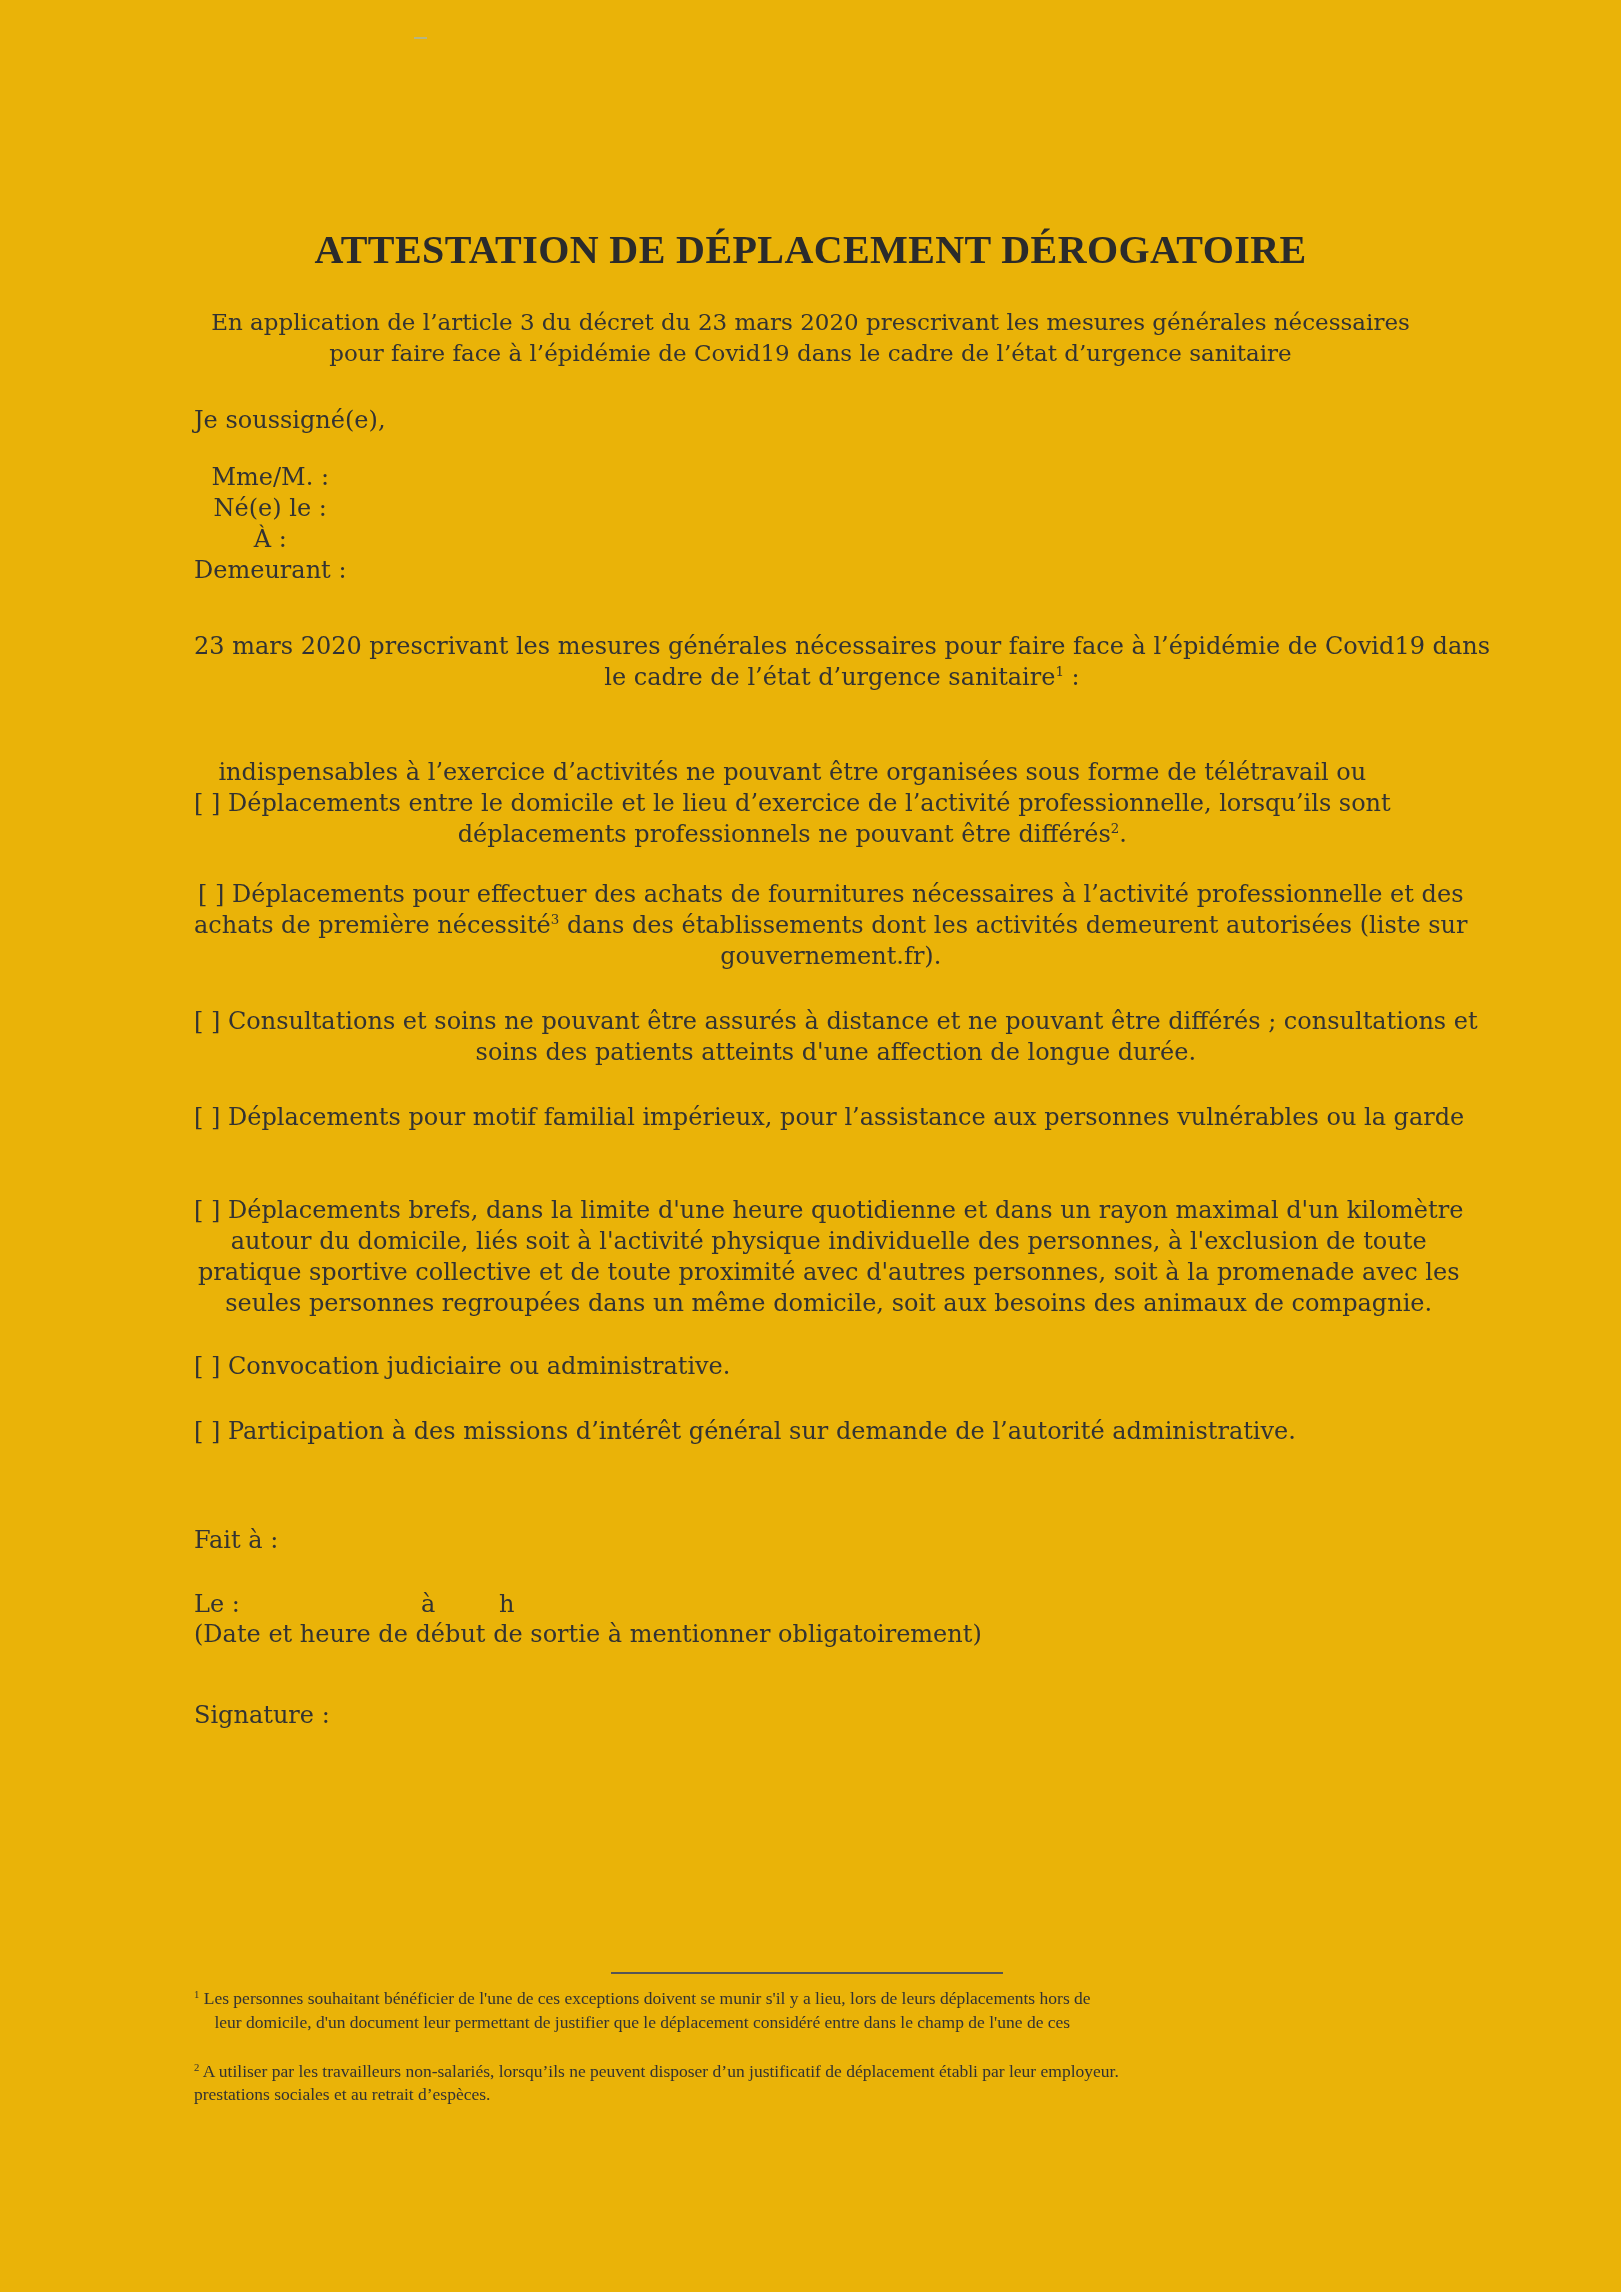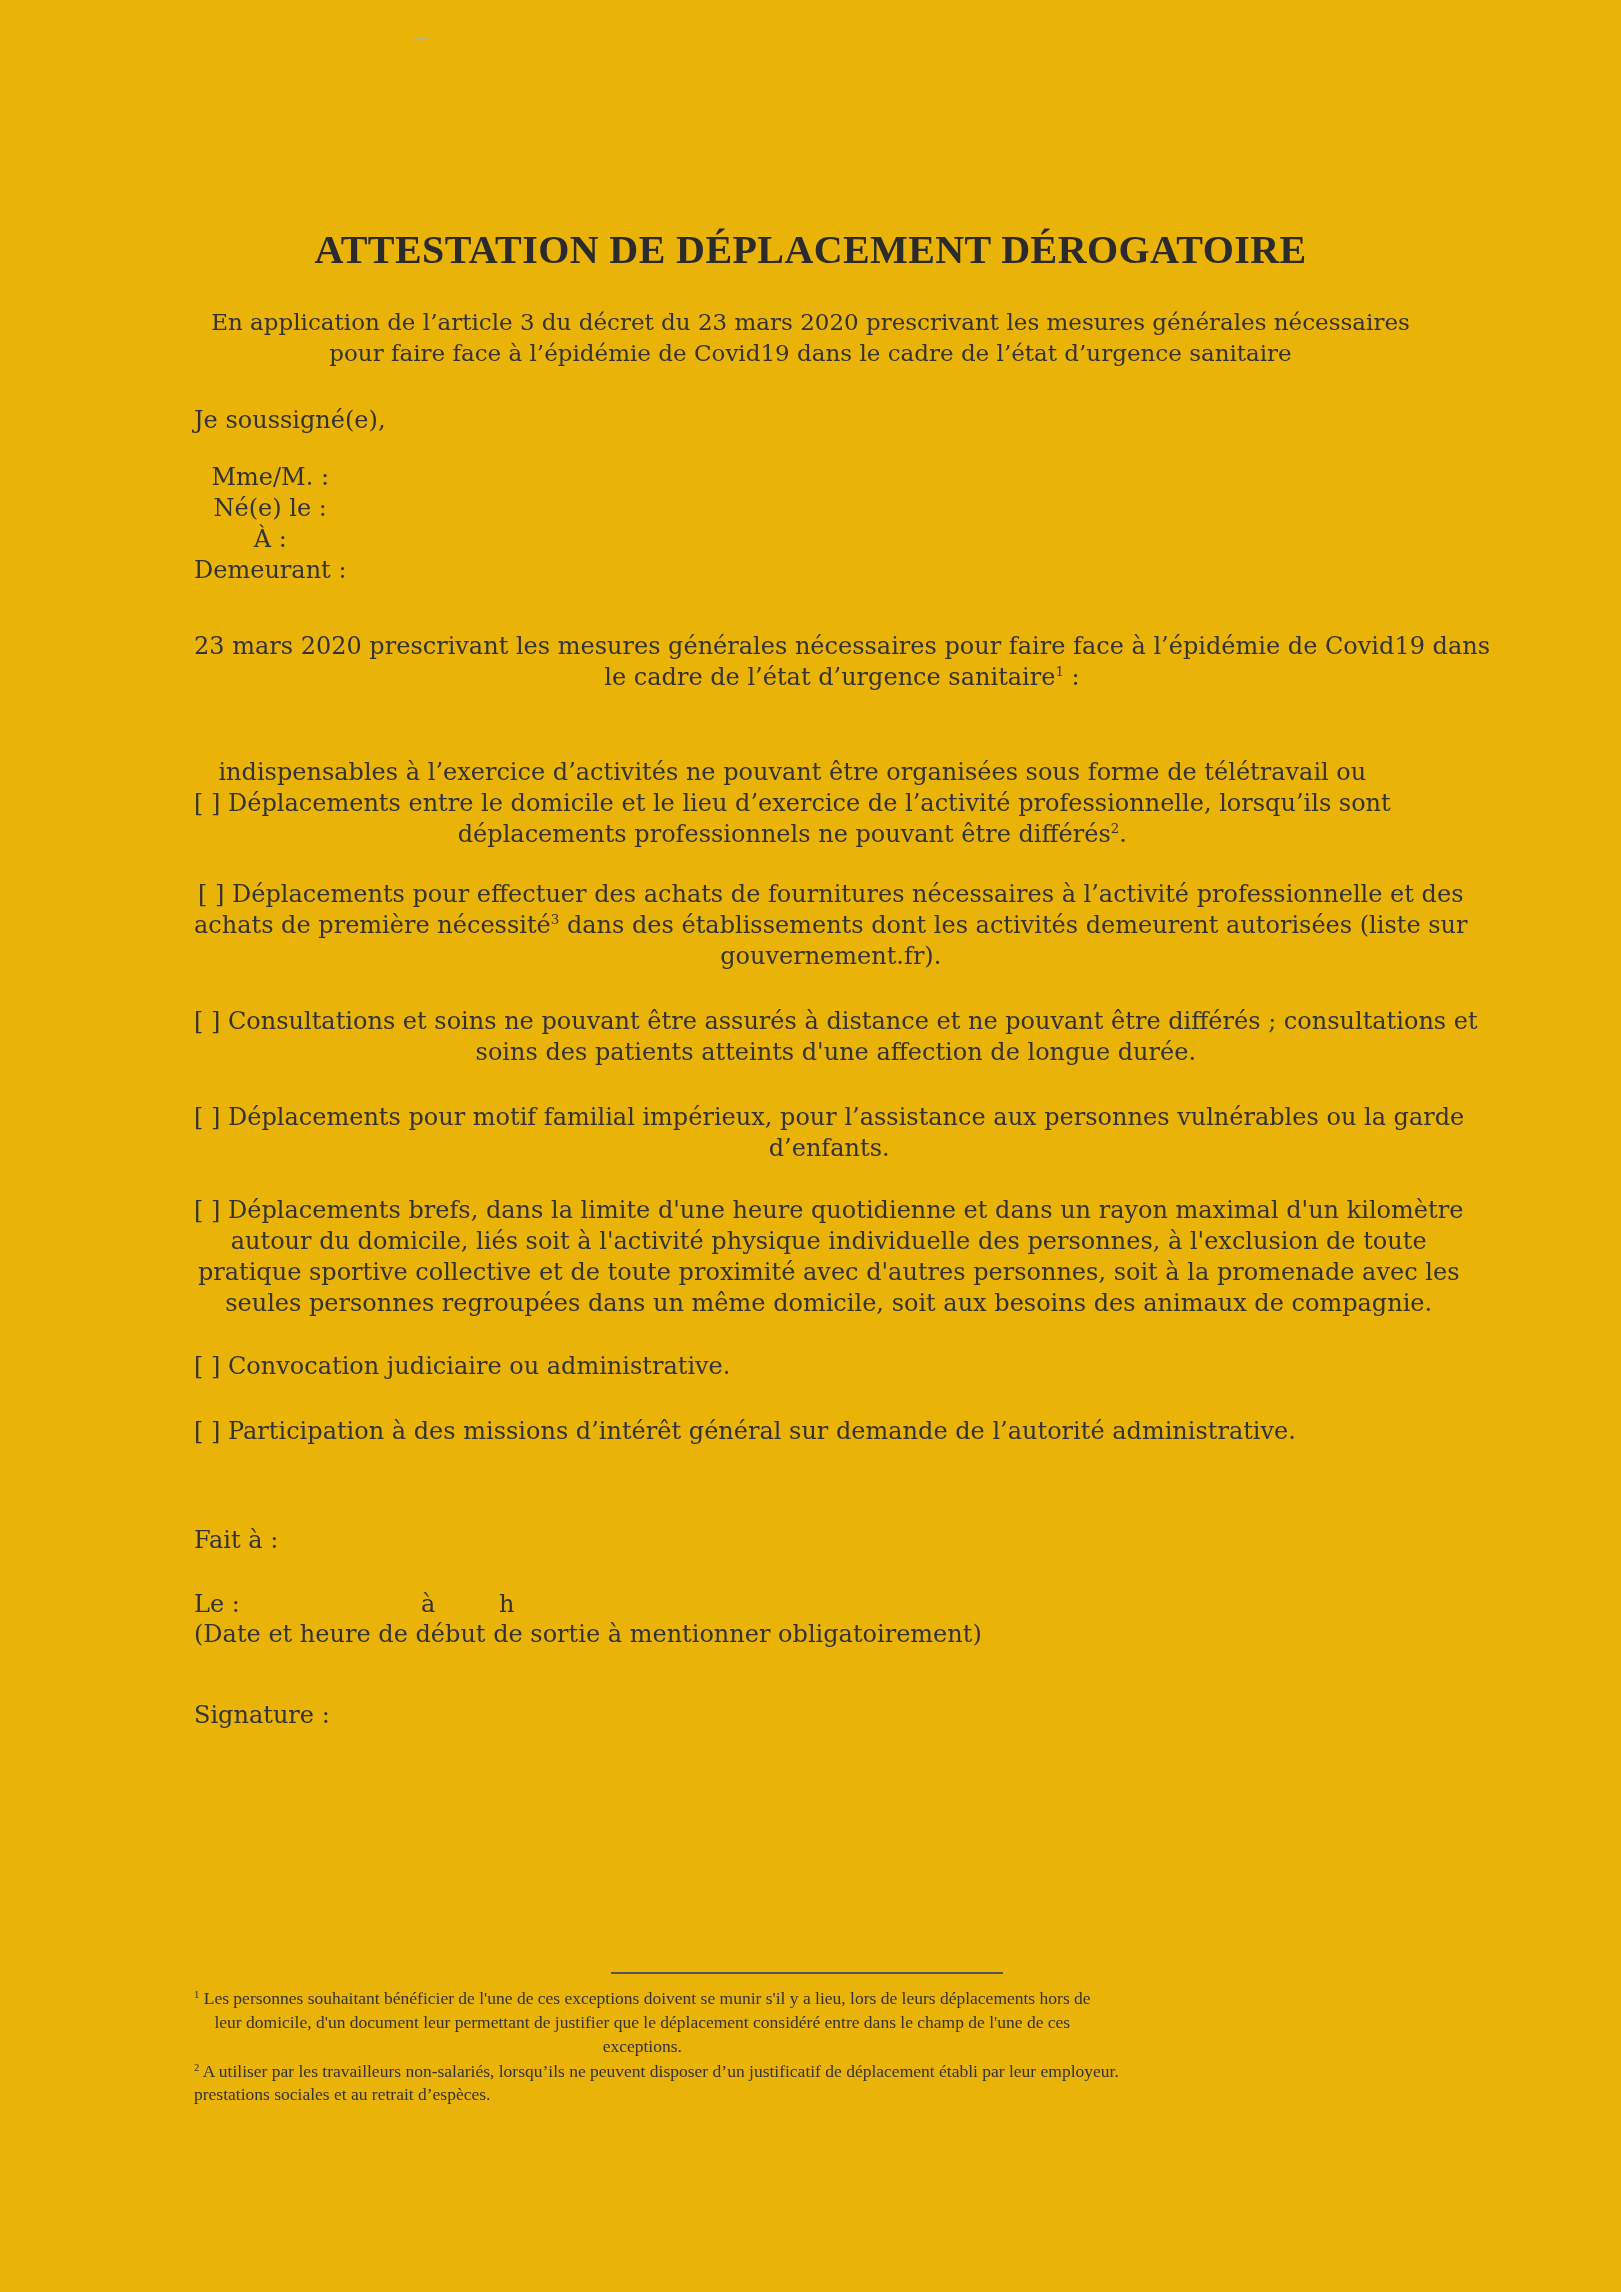--- a/index.html
+++ b/index.html
@@ -70,21 +70,20 @@
     <span class="line">gouvernement.fr).</span>
   </div>
 
   <div class="block" style="top:1006px">
     <span class="line"><span>[ ]</span><span> Consultations et soins ne pouvant être assurés à distance et ne pouvant être différés ; consultations et</span></span>
     <span class="line">soins des patients atteints d'une affection de longue durée.</span>
   </div>
 
   <div class="block" style="top:1102px">
     <span class="line"><span>[ ]</span><span> Déplacements pour motif familial impérieux, pour l’assistance aux personnes vulnérables ou la garde</span></span>
-    <span class="line">d’enfants.</span>
   </div>
 
   <div class="block" style="top:1195px">
     <span class="line"><span>[ ]</span><span> Déplacements brefs, dans la limite d'une heure quotidienne et dans un rayon maximal d'un kilomètre</span></span>
     <span class="line">autour du domicile, liés soit à l'activité physique individuelle des personnes, à l'exclusion de toute</span>
     <span class="line">pratique sportive collective et de toute proximité avec d'autres personnes, soit à la promenade avec les</span>
     <span class="line">seules personnes regroupées dans un même domicile, soit aux besoins des animaux de compagnie.</span>
   </div>
 
   <div class="block" style="top:1351px">
@@ -104,21 +103,20 @@
   </div>
   <div class="block" style="top:1619px">(Date et heure de début de sortie à mentionner obligatoirement)</div>
 
   <div class="block" style="top:1700px">Signature :</div>
 
   <div class="rule"></div>
 
   <div class="fn" style="top:1986px">
     <span class="line"><sup>1</sup><span> Les personnes souhaitant bénéficier de l'une de ces exceptions doivent se munir s'il y a lieu, lors de leurs déplacements hors de</span></span>
     <span class="line">leur domicile, d'un document leur permettant de justifier que le déplacement considéré entre dans le champ de l'une de ces</span>
-    <span class="line">exceptions.</span>
   </div>
   <div class="fn" style="top:2059px">
     <span class="line"><sup>2</sup><span> A utiliser par les travailleurs non-salariés, lorsqu’ils ne peuvent disposer d’un justificatif de déplacement établi par leur employeur.</span></span>
   </div>
   <div class="fn" style="top:2082px">
     <span class="line">prestations sociales et au retrait d’espèces.</span>
   </div>
 </div>
 
 

